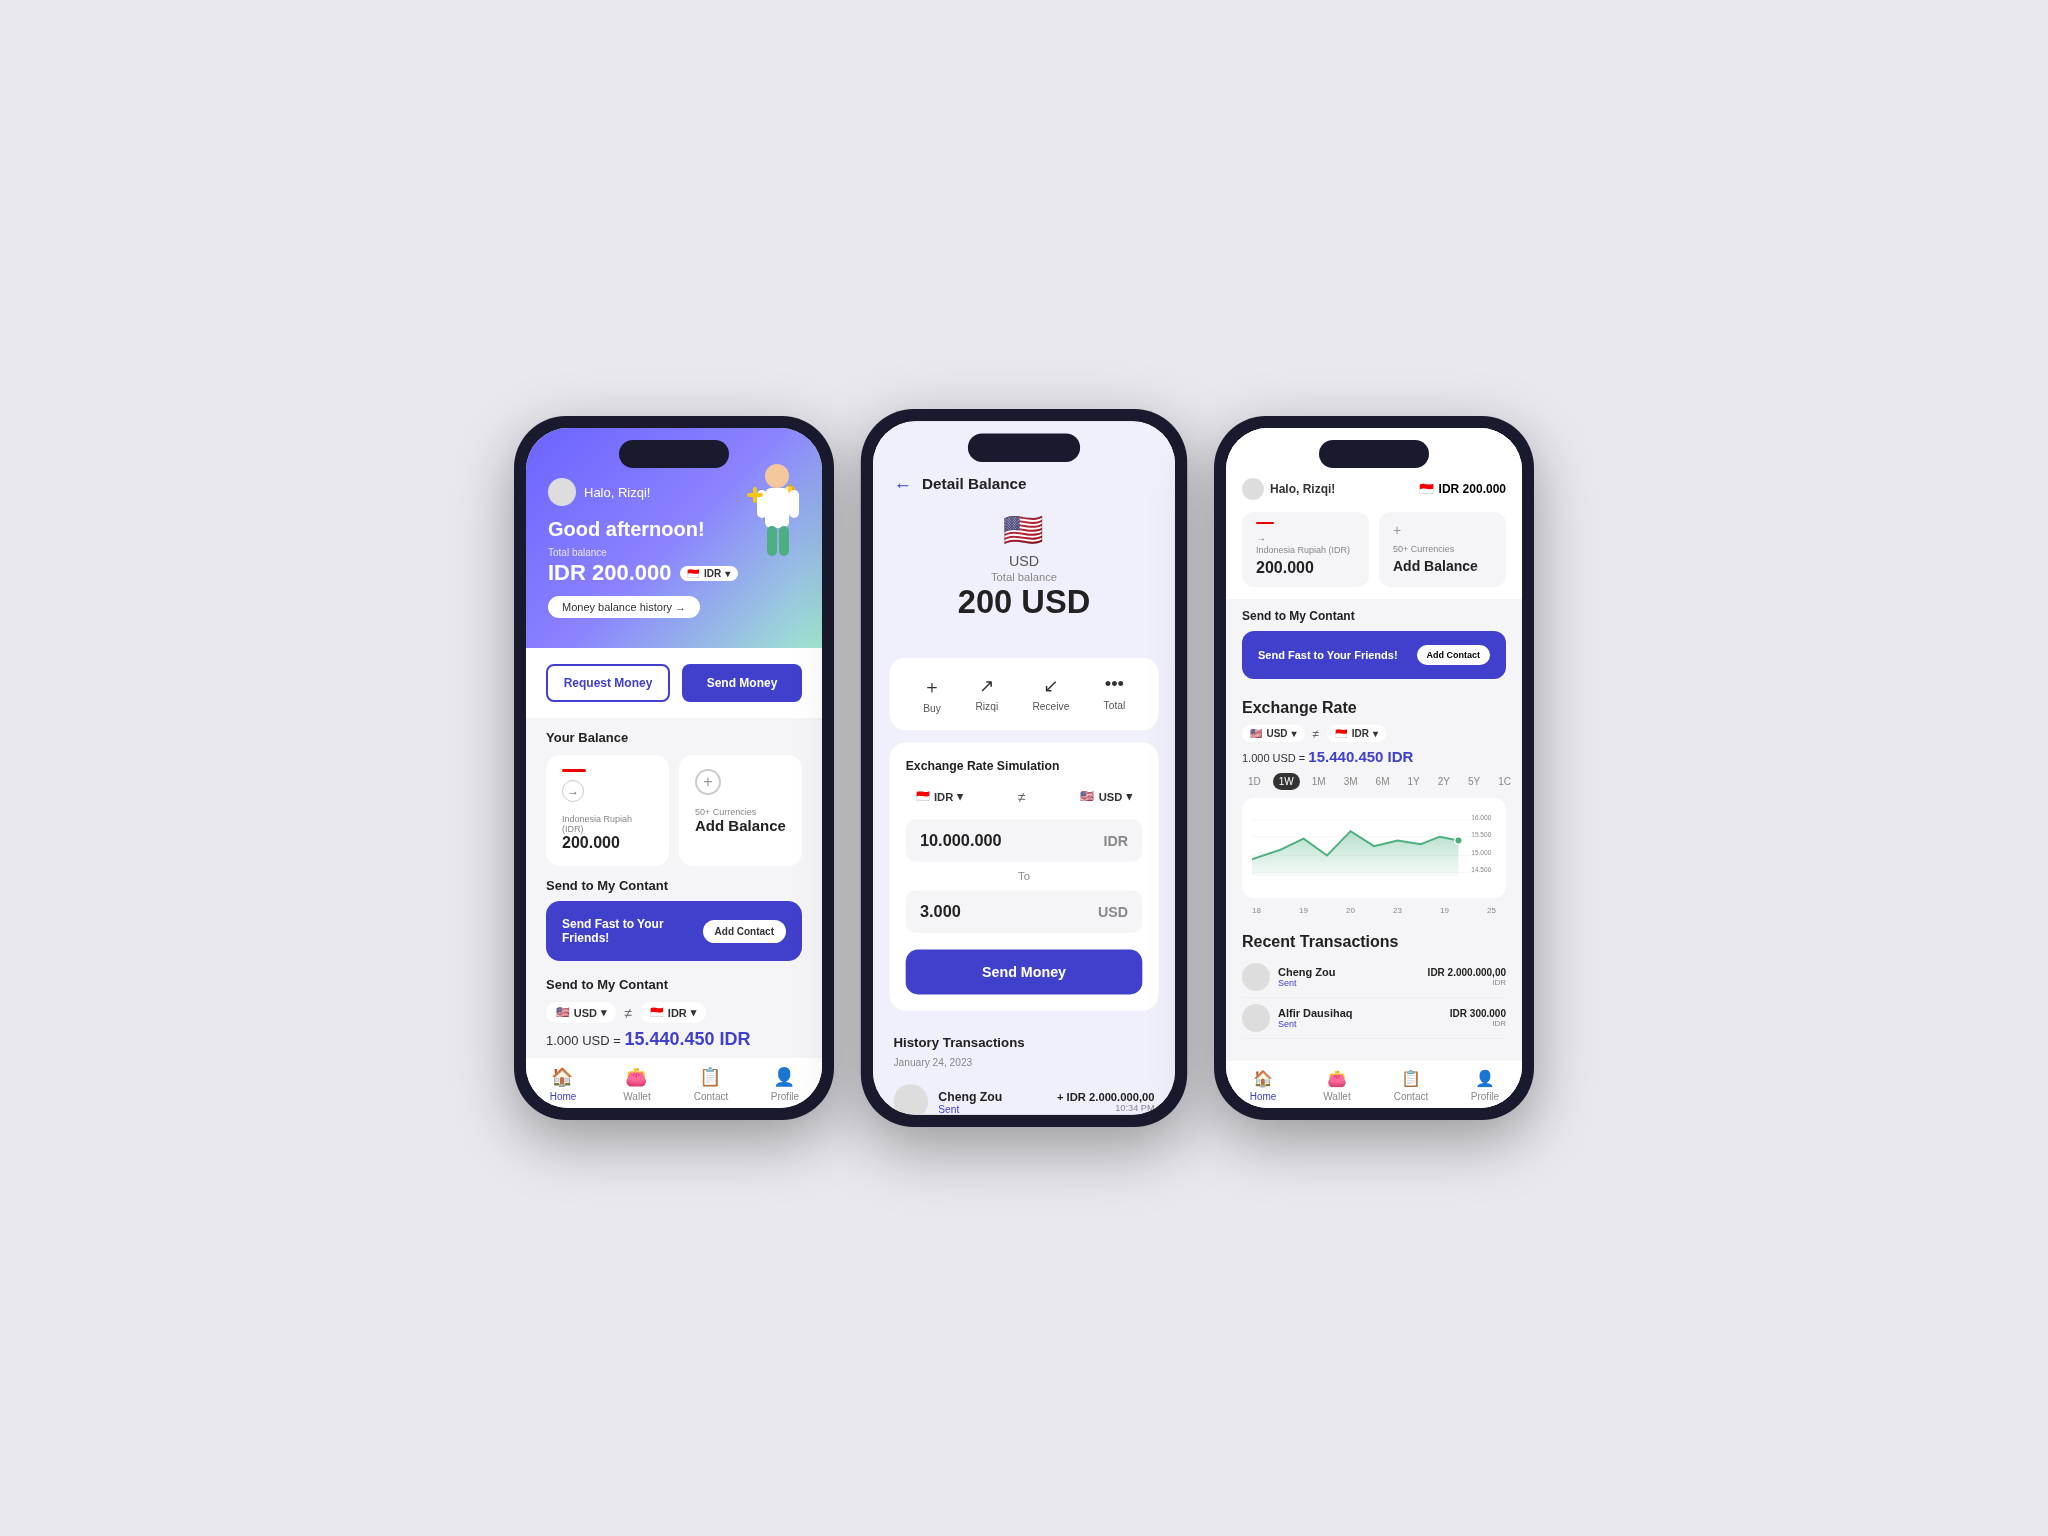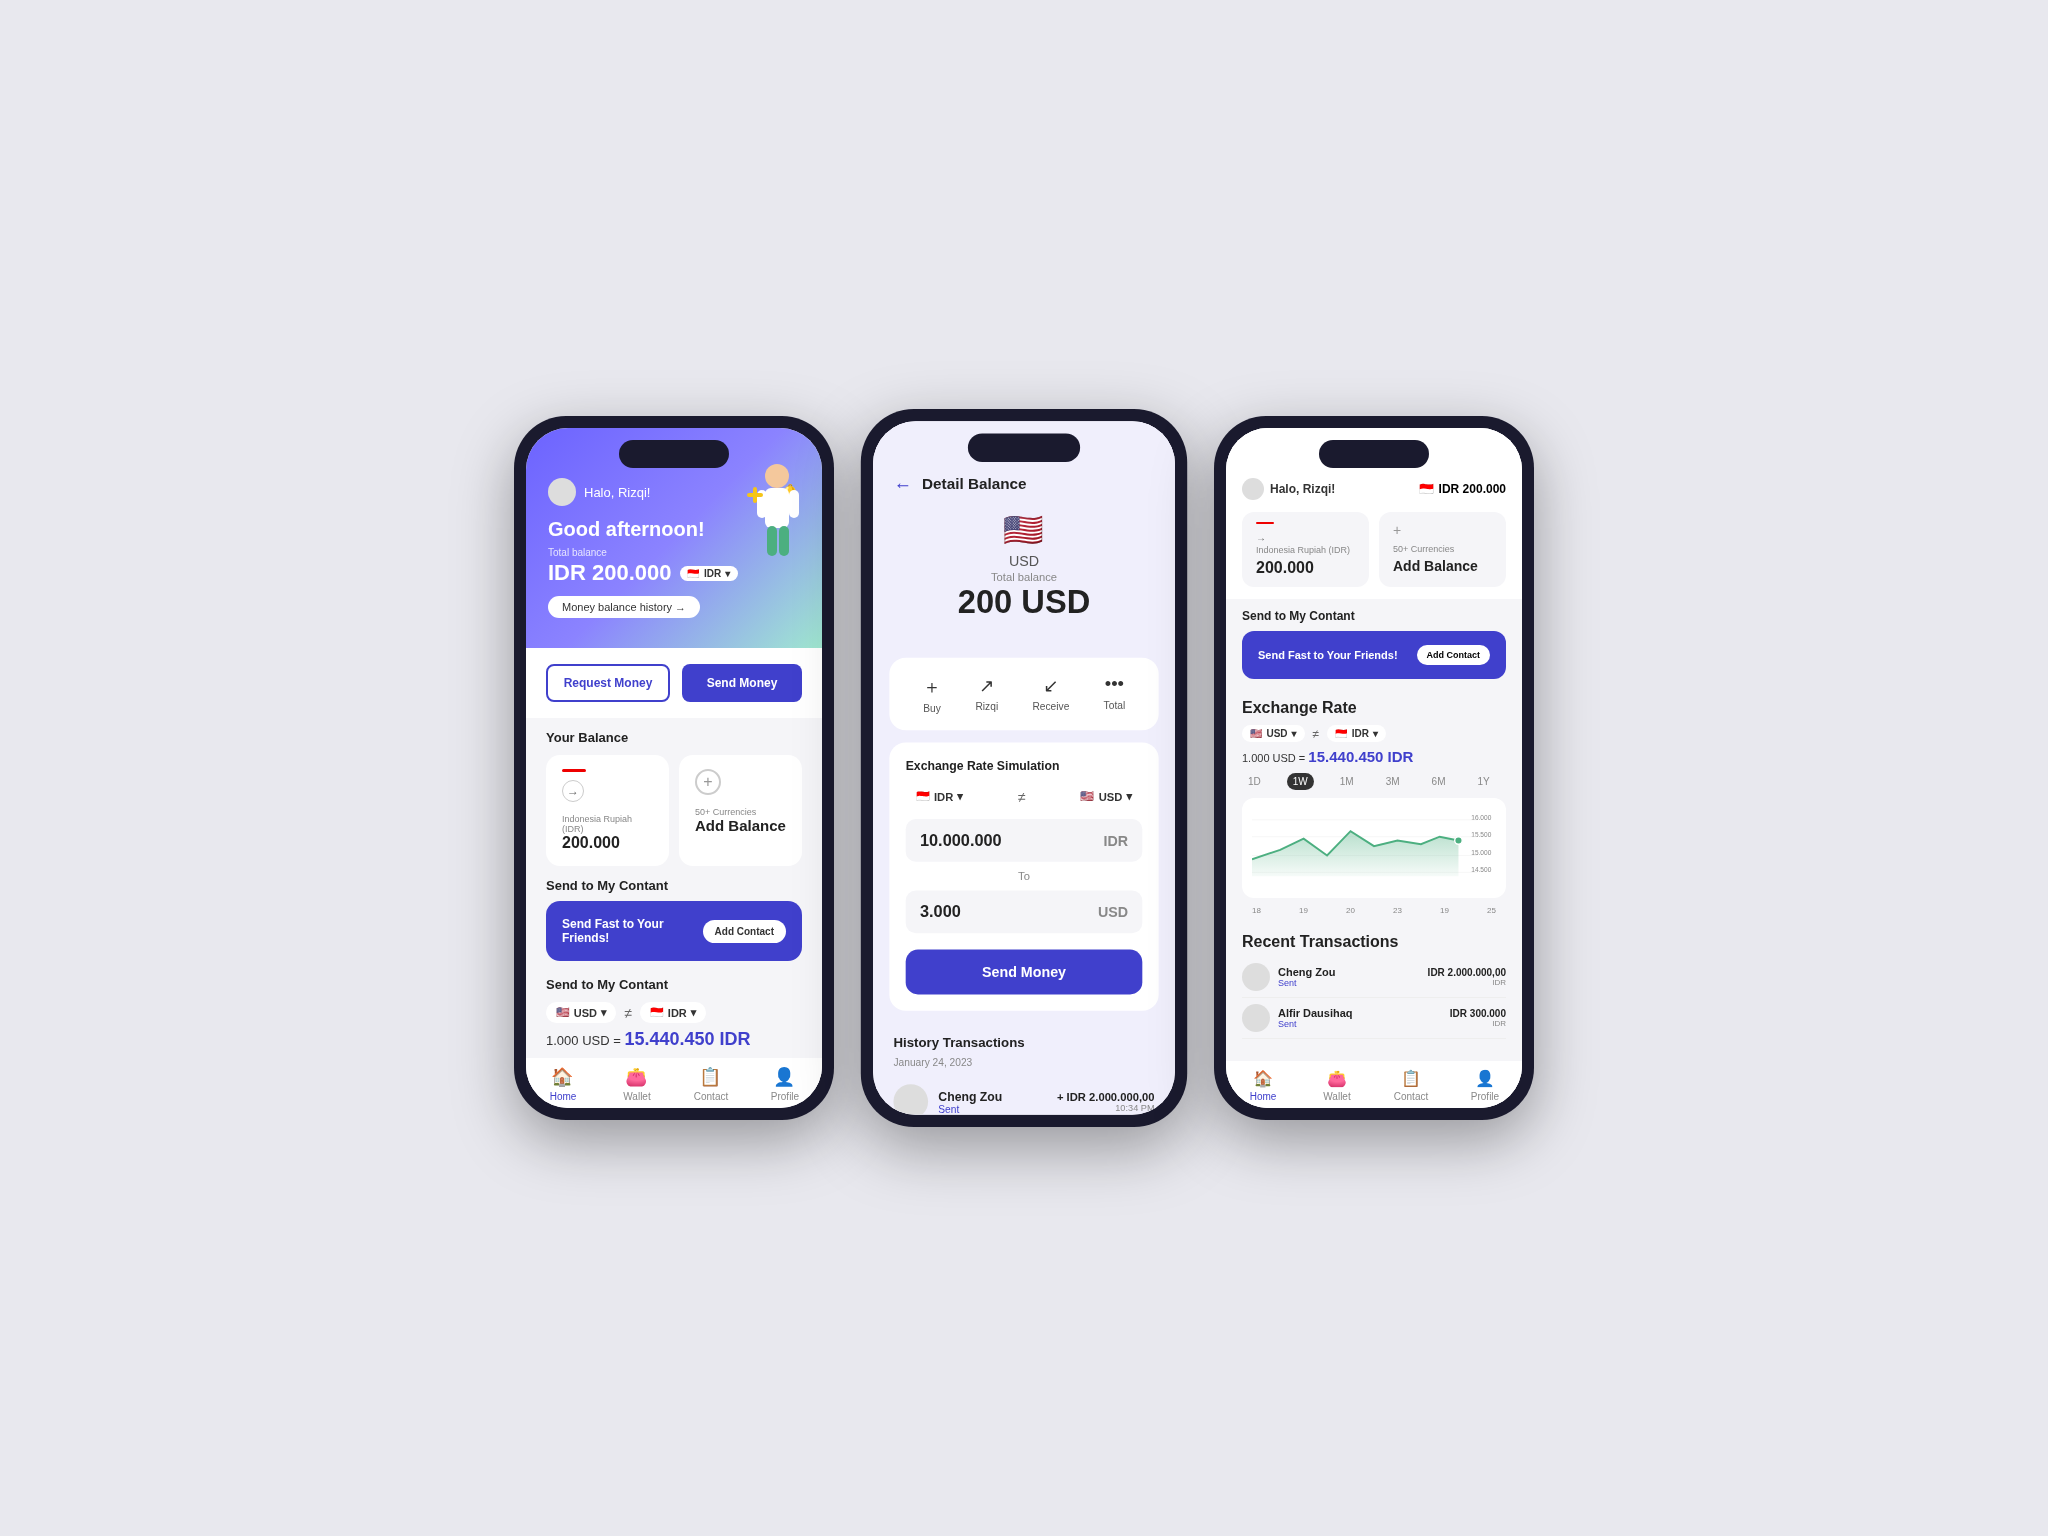--- a/index.html
+++ b/index.html
@@ -326,21 +326,21 @@
     }
 
     .rate-value {
       color: #4040cc;
       font-size: 18px;
       font-weight: 700;
     }
 
     .time-tabs {
       display: flex;
-      gap: 20px;
+      gap: 6px;
       margin-top: 8px;
     }
 
     .time-tab {
       font-size: 10px;
       color: #888;
       padding: 3px 6px;
       border-radius: 10px;
       cursor: pointer;
     }

